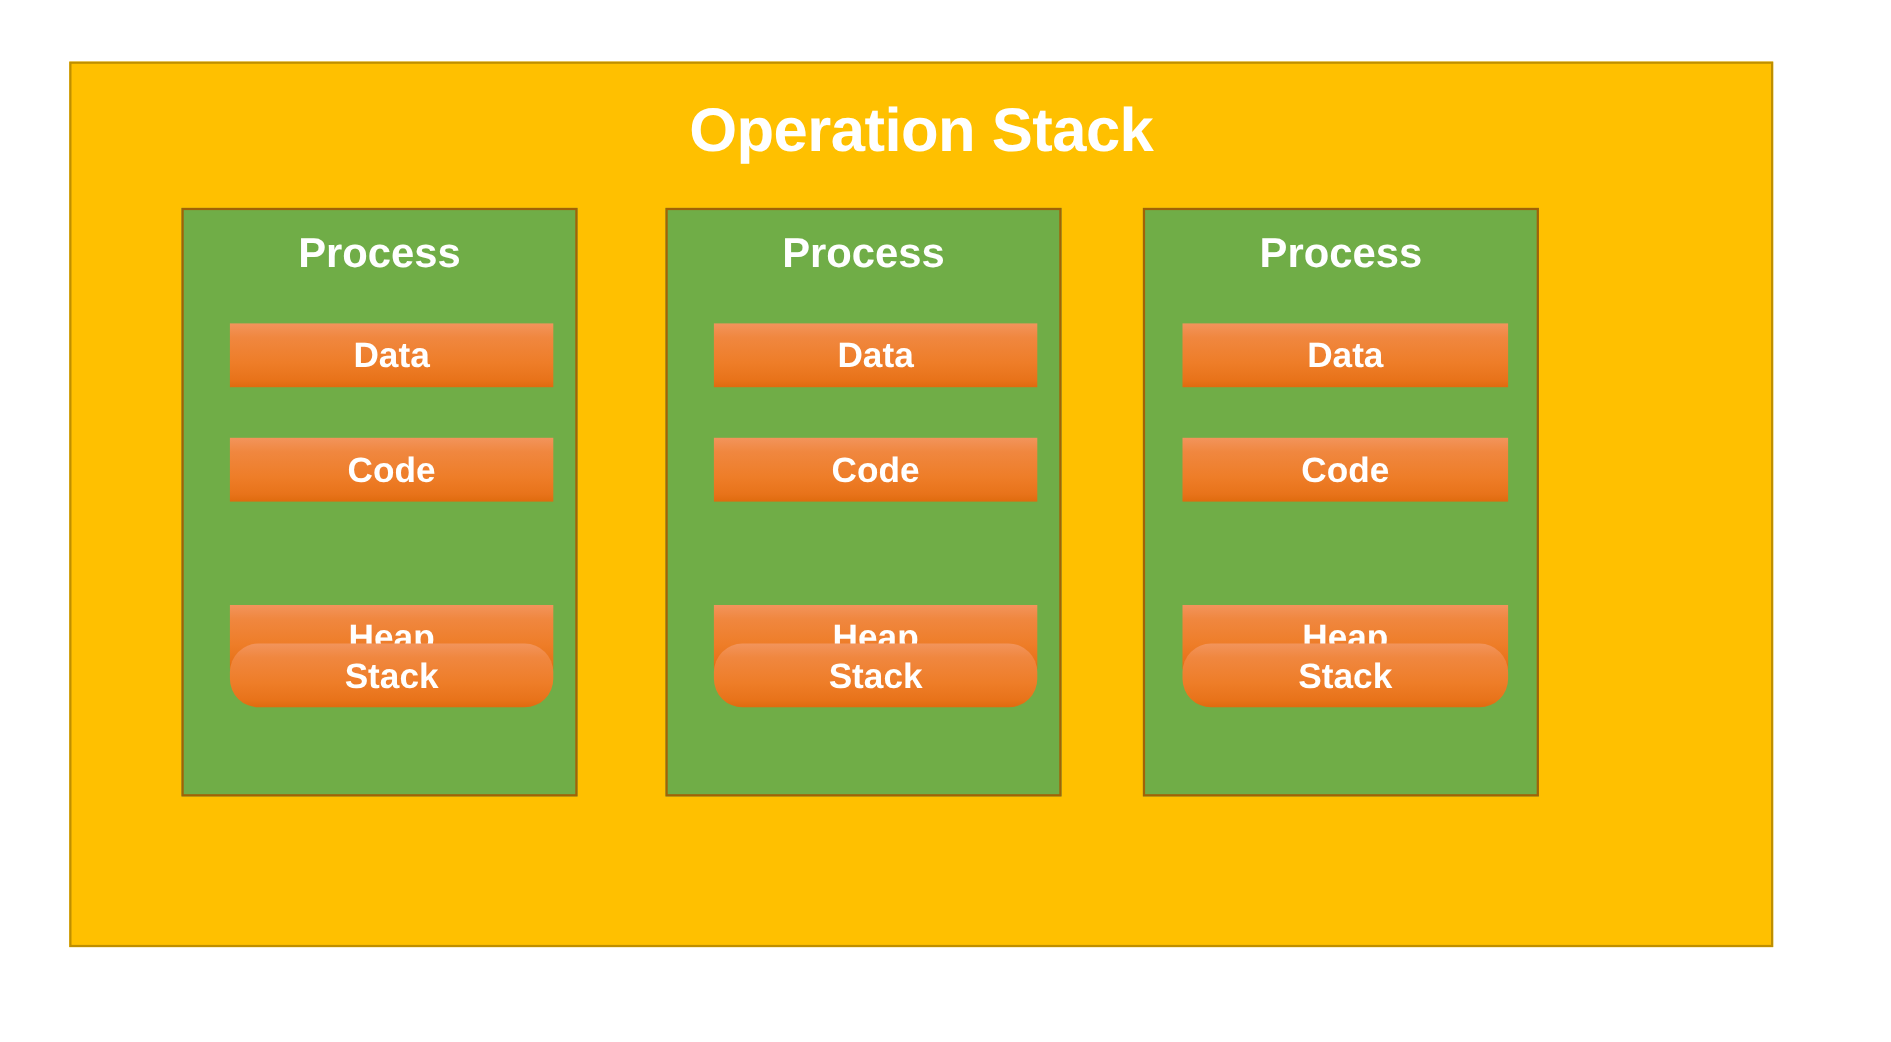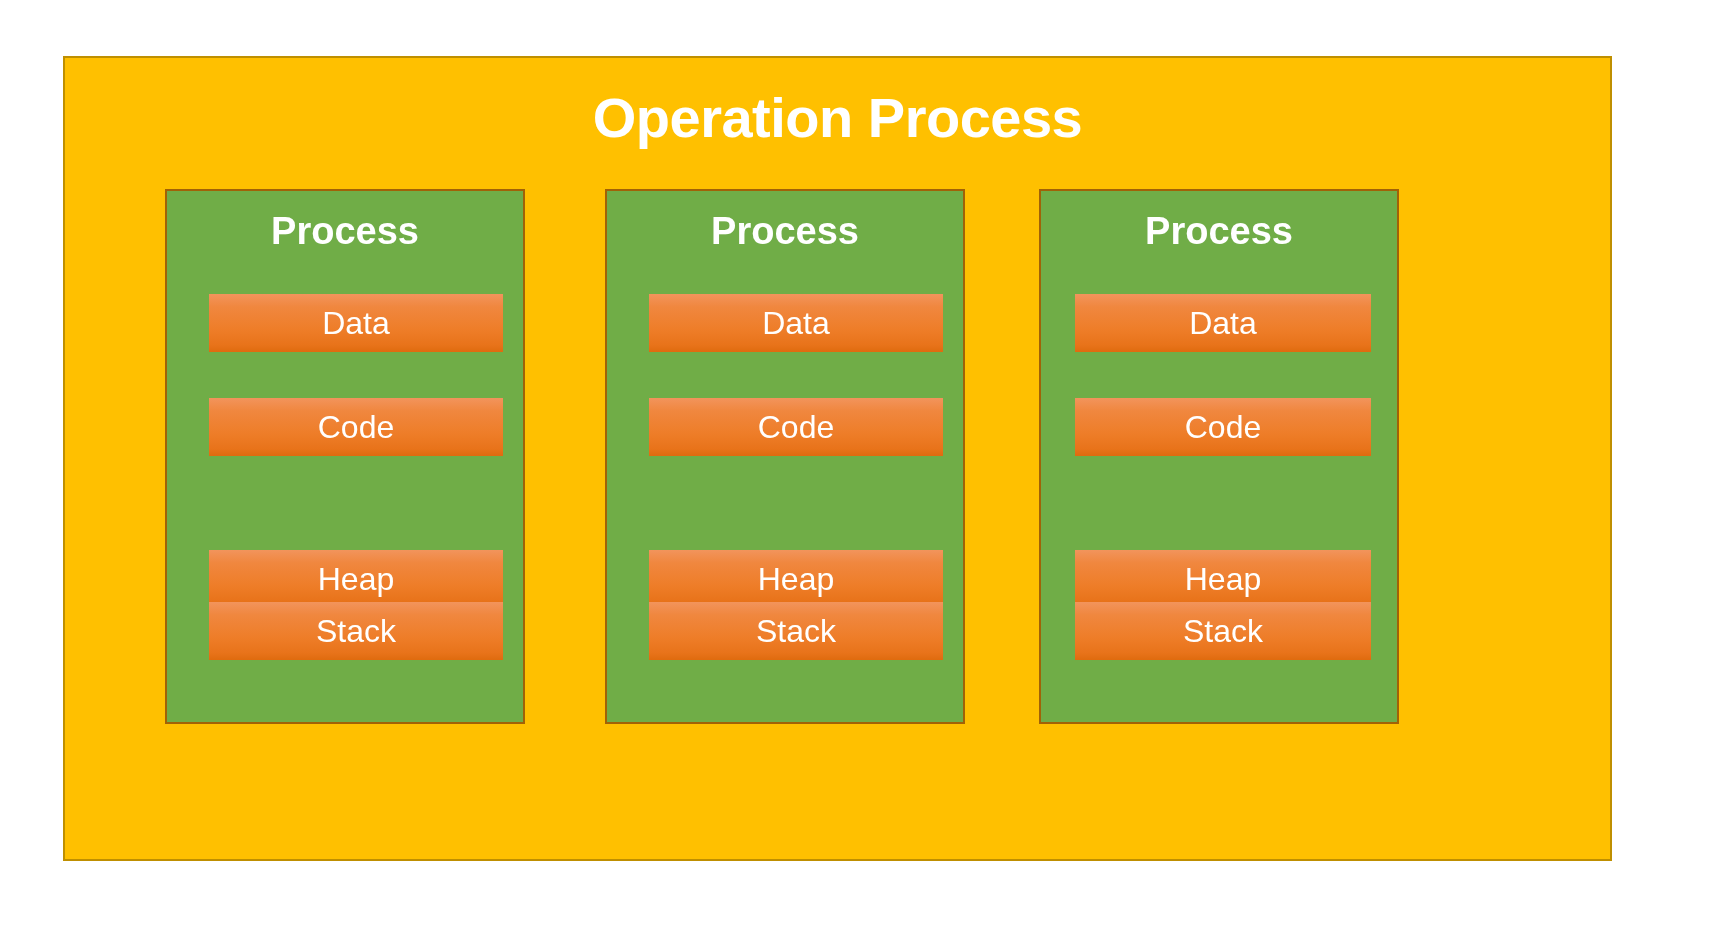--- a/index.html
+++ b/index.html
@@ -98,42 +98,42 @@
                 #EE7D28 62%,
                 #E8731A 88%,
                 #DF6B0E 100%);
     display: flex;
     align-items: center;
     justify-content: center;
   }
   .segment.s0 { top: 103px; }
   .segment.s1 { top: 207px; }
   .segment.s2 { top: 311px; margin-top: 48px; }
-  .segment.s3 { top: 411px; }
+  .segment.s3 { top: 394px; border-radius: 26px; }
 
   
   .process-box.p2 .segment { left: 34px; width: 296px; }
 
   .segment-label {
     color: #FFFFFF;
     font-size: 32px;
-    font-weight: normal;
+    font-weight: bold;
     line-height: 1;
     white-space: nowrap;
     user-select: none;
   }
 </style>
 </head>
 <body>
 
 <div id="canvas">
 
   <div class="os-box">
 
-    <div class="os-title">Operation Process</div>
+    <div class="os-title">Operation Stack</div>
 
     <div class="process-row">
 
       <div class="process-box p0">
         <div class="process-title">Process</div>
 
         <div class="segment s0">
           <span class="segment-label">Data</span>
         </div>
         <div class="segment s1">

